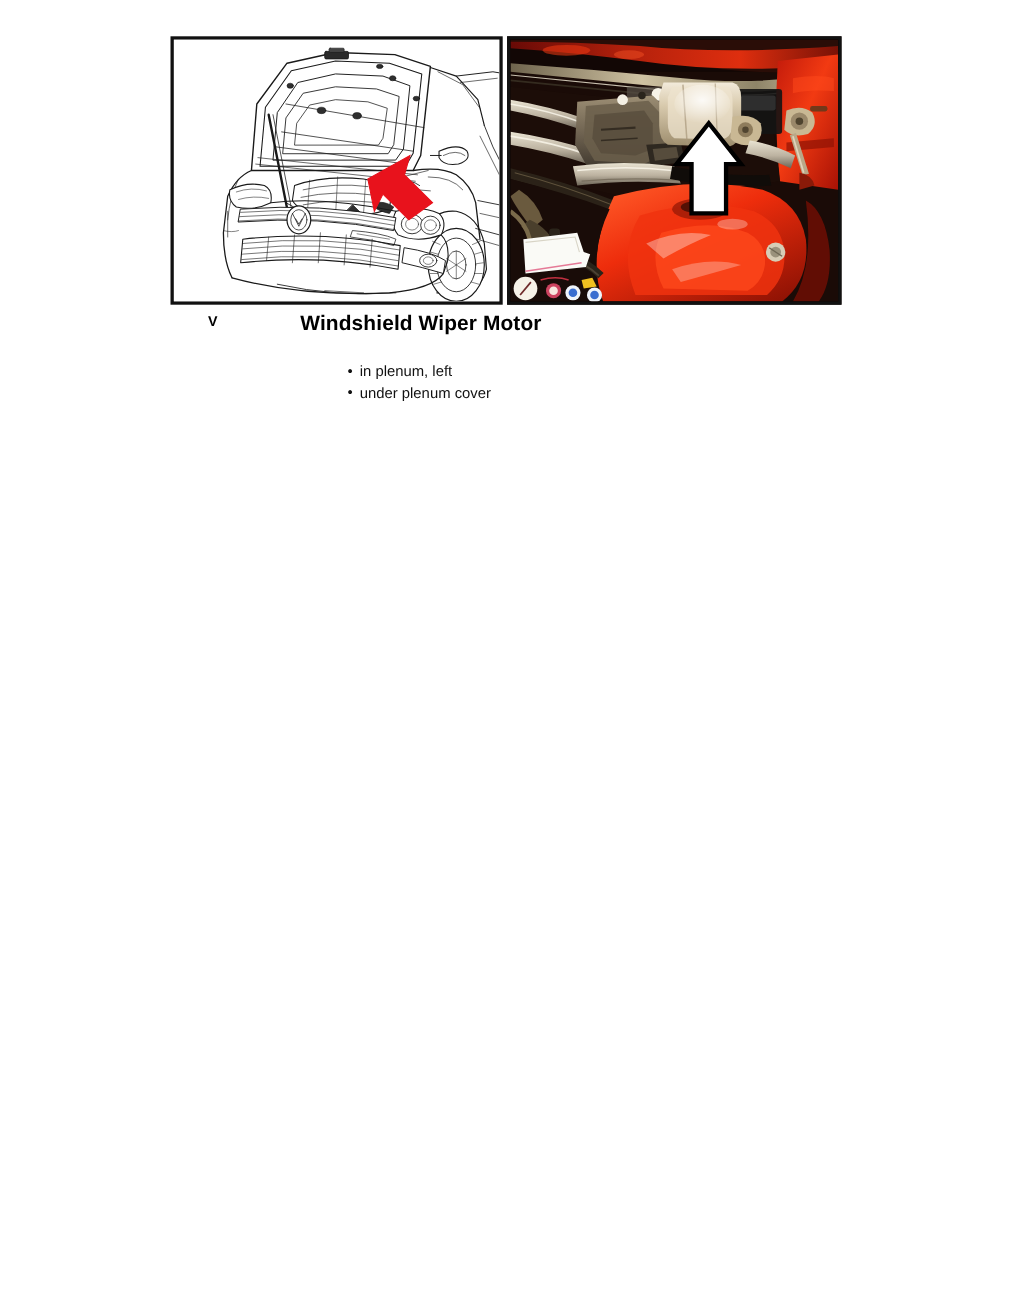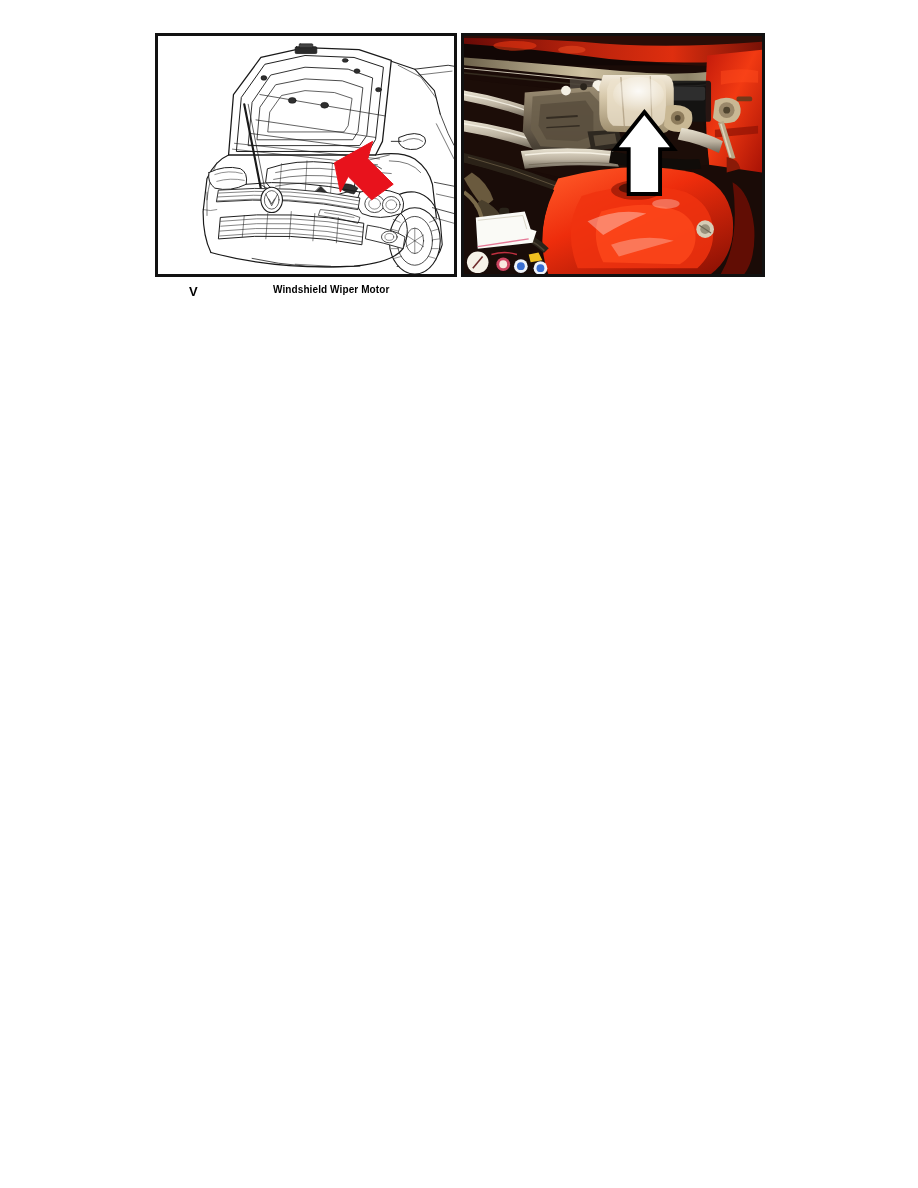--- a/index.html
+++ b/index.html
@@ -67,21 +67,21 @@
     left: 34px;
     top: 0;
     font-size: 13px;
     font-weight: bold;
     letter-spacing: 0.2px;
   }
   #caption-title {
     position: absolute;
     left: 118px;
     top: 0;
-    font-size: 10px;
+    font-size: 19px;
     font-weight: bold;
     letter-spacing: 0.1px;
     white-space: nowrap;
   }
 
   
   #bullet-list {
     position: absolute;
     left: 316px;
     top: 328px;
@@ -442,13 +442,15 @@
     </div>
   </div>
 </div>
 
 <div id="caption-row">
   <span id="caption-symbol">V</span>
   <span id="caption-title">Windshield Wiper Motor</span>
 </div>
 
 <ul id="bullet-list">
+  <li>in plenum, left</li>
+  <li>under plenum cover</li>
 </ul>
 
 </body></html>

